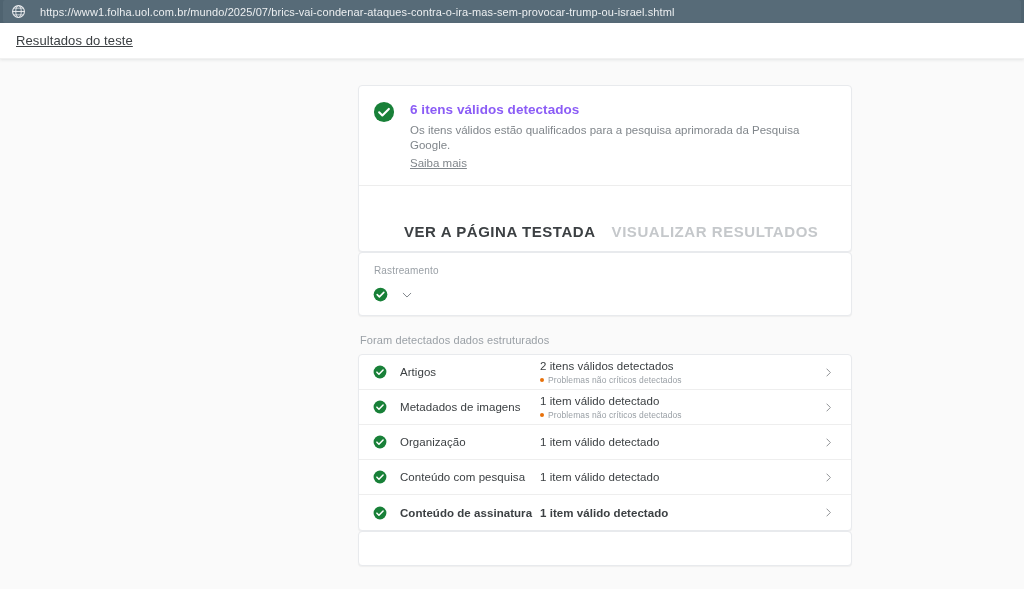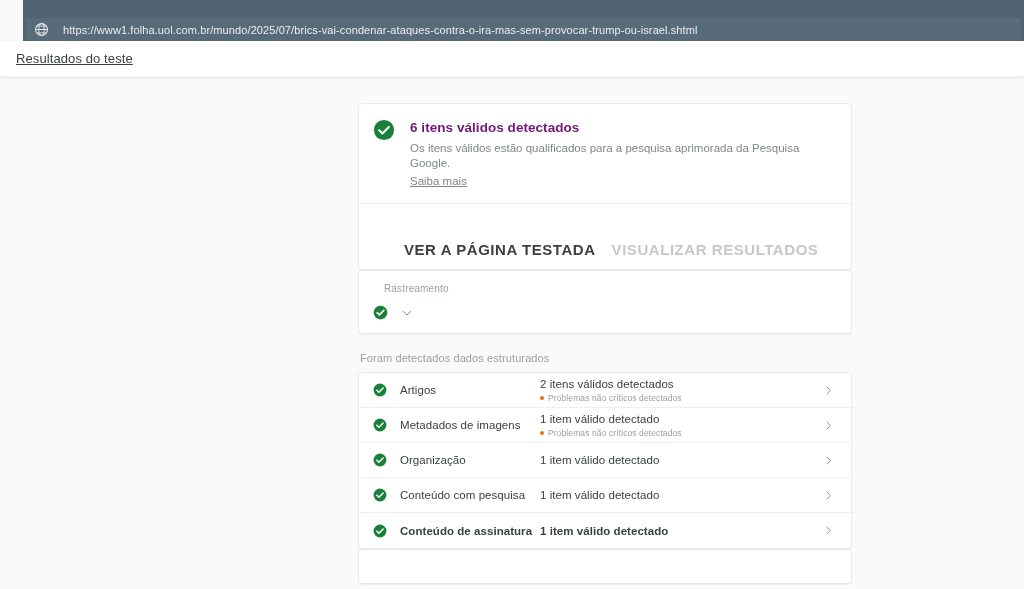--- a/index.html
+++ b/index.html
@@ -12,26 +12,25 @@
 
   body {
     font-family: "Liberation Sans", sans-serif;
     background: #fafafa;
     color: #3c4043;
     -webkit-font-smoothing: antialiased;
   }
 
   
   .chrome-bar {
-    height: 41px;
+    height: 23px;
     background: #4f6370;
     display: flex;
-    align-items: flex-end;
+    align-items: flex-start;
     padding: 0 3px;
-    margin-left: 23px;
   }
   .url-pill {
     flex: 1;
     height: 23px;
     background: #576b78;
     border-radius: 2px;
     display: flex;
     align-items: center;
     padding: 0 8px;
     overflow: hidden;
@@ -99,21 +98,21 @@
   .check-badge {
     width: 22px; height: 22px;
     flex: 0 0 22px;
     margin-right: 15px;
     margin-top: 1px;
   }
   .summary-texts { padding-top: 1px; }
   .summary-title {
     font-size: 13.5px;
     font-weight: bold;
-    color: #701a75;
+    color: #8b5cf6;
     line-height: 18px;
     letter-spacing: .05px;
   }
   .summary-sub {
     font-size: 11.5px;
     color: #80868b;
     margin-top: 4px;
     line-height: 15px;
   }
   .summary-link {
@@ -153,21 +152,21 @@
     letter-spacing: .1px;
   }
 
   
   .crawl-card { padding: 12px 14px 13px 14px; }
   .crawl-label {
     font-size: 10px;
     color: #9aa0a6;
     letter-spacing: .15px;
     margin-bottom: 11px;
-    margin-left: 11px;
+    margin-left: 1px;
   }
   .crawl-row {
     display: flex;
     align-items: center;
   }
   .crawl-check {
     width: 15px; height: 15px;
     flex: 0 0 15px;
     margin-right: 12px;
   }

